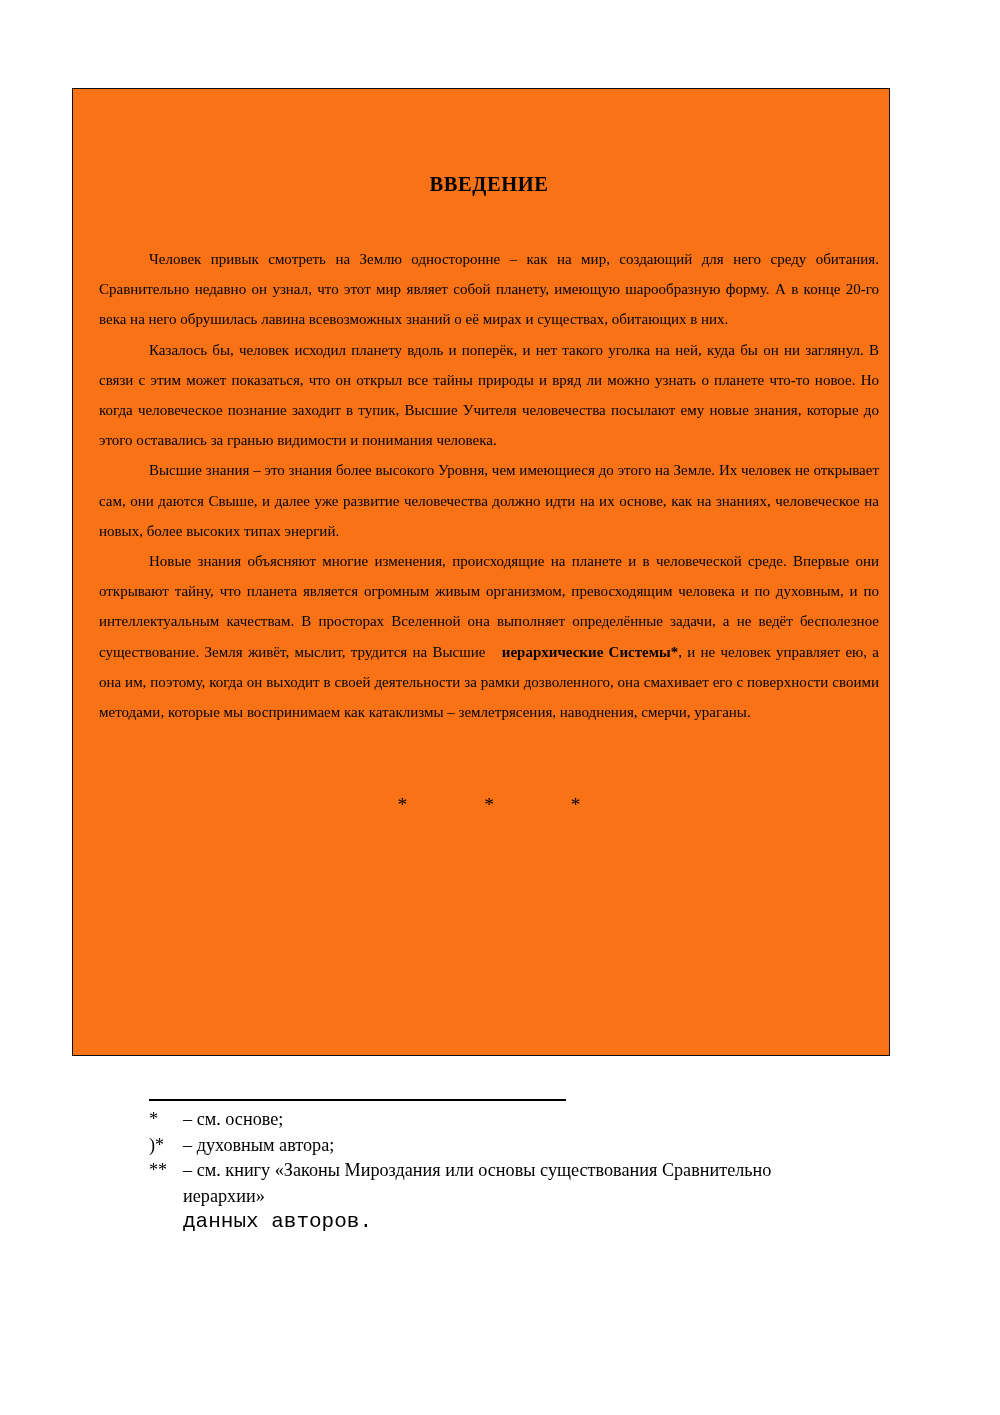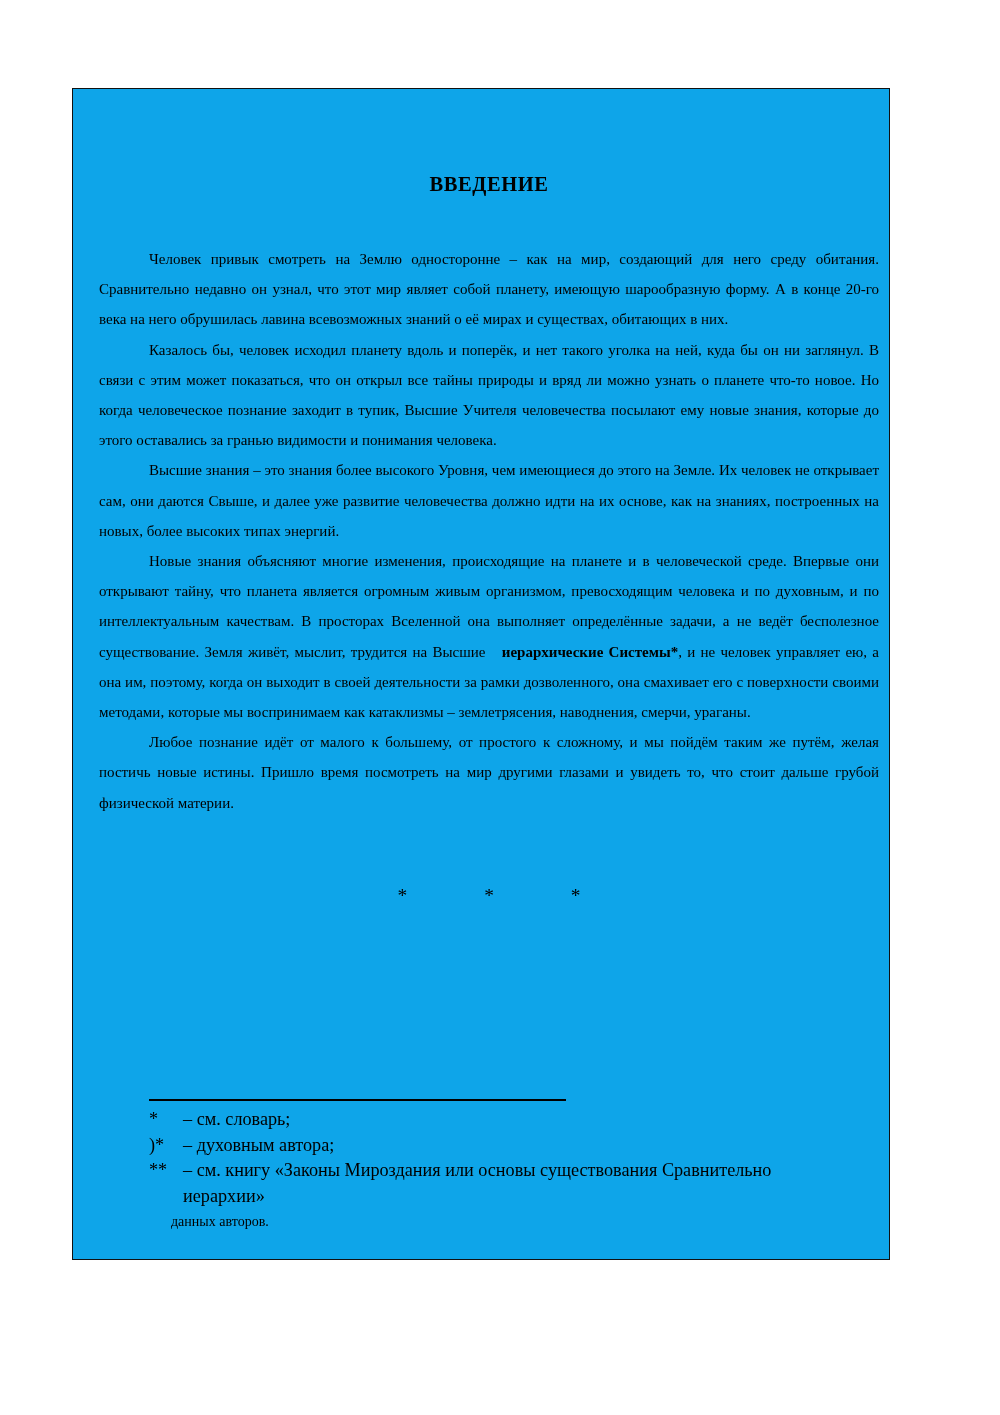--- a/index.html
+++ b/index.html
@@ -15,24 +15,24 @@
     color: #000000;
     overflow: hidden;
   }
 
   
   #page-sheet {
     position: absolute;
     left: 72px;
     top: 88px;
     width: 818px;
-    height: 1172px;
+    height: 968px;
     box-sizing: border-box;
     border: 1.6px solid #111111;
-    background: #0ea5e9;
+    background: #f97316;
   }
 
   
   #content-column {
     position: absolute;
     left: 26px;
     top: 0;
     width: 780px;
     height: 100%;
   }
@@ -100,60 +100,60 @@
   .footnote-marker {
     flex: 0 0 34px;
     white-space: pre;
   }
 
   .footnote-text {
     flex: 1 1 auto;
   }
 
   .footnote-continuation {
-    margin-left: 22px;
-    font-size: 14px;
+    margin-left: 34px;
+    font-size: 21px;
     line-height: 25.6px;
+    font-family: Liberation Mono, monospace;
   }
 </style>
 </head>
 <body>
 
 <div id="page-sheet">
 
   <div id="content-column">
 
     <h1 id="page-title">ВВЕДЕНИЕ</h1>
 
     <div id="body-text">
 
       <p>Человек привык смотреть на Землю односторонне – как на мир, создающий для него среду обитания. Сравнительно недавно он узнал, что этот мир являет собой планету, имеющую шарооб­разную форму. А в конце 20-го века на него обрушилась лавина всевозможных знаний о её мирах и существах, обитающих в них.</p>
 
       <p>Казалось бы, человек исходил планету вдоль и поперёк, и нет такого уголка на ней, куда бы он ни заглянул. В связи с этим может показаться, что он открыл все тайны природы и вряд ли можно узнать о планете что-то новое. Но когда человеческое познание заходит в тупик, Высшие Учителя человечества посылают ему новые знания, которые до этого оставались за гранью види­мости и понимания человека.</p>
 
-      <p>Высшие знания – это знания более высокого Уровня, чем имеющиеся до этого на Земле. Их человек не открывает сам, они даются Свыше, и далее уже развитие человечества должно идти на их основе, как на знаниях, построенных на новых, более высоких типах энергий.</p>
+      <p>Высшие знания – это знания более высокого Уровня, чем имеющиеся до этого на Земле. Их человек не открывает сам, они даются Свыше, и далее уже развитие человечества должно идти на их основе, как на знаниях, человеческое на новых, более высоких типах энергий.</p>
 
       <p><span>Новые знания объясняют многие изменения, происходящие на планете и в человеческой среде. Впервые они открывают тайну, что планета является огромным живым организмом, пре­восходящим человека и по духовным, и по интеллектуальным качествам. В просторах Вселенной она выполняет определённые задачи, а не ведёт бесполезное существование. Земля живёт, мыслит, трудится на Высшие </span><b>иерархические Системы*</b><span>, и не человек управляет ею, а она им, поэтому, когда он выходит в своей деятельности за рамки дозволенного, она смахивает его с поверхности своими методами, которые мы воспринимаем как катаклизмы – землетрясения, наводнения, смер­чи, ураганы.</span></p>
 
-      <p>Любое познание идёт от малого к большему, от простого к сложному, и мы пойдём таким же путём, желая постичь новые истины. Пришло время посмотреть на мир другими глазами и уви­деть то, что стоит дальше грубой физической материи.</p>
 
 
     </div>
 
     <div id="asterisk-divider">*   *   *</div>
 
   </div>
 
   <div id="footnotes">
 
     <div id="footnote-rule"></div>
 
     <div class="footnote-row">
       <span class="footnote-marker">*</span>
-      <span class="footnote-text">– см. словарь;</span>
+      <span class="footnote-text">– см. основе;</span>
     </div>
 
     <div class="footnote-row">
       <span class="footnote-marker">)*</span>
       <span class="footnote-text">– духовным автора;</span>
     </div>
 
     <div class="footnote-row">
       <span class="footnote-marker">**</span>
       <span class="footnote-text">– см. книгу «Законы Мироздания или основы существования Сравнительно иерархии»</span>

